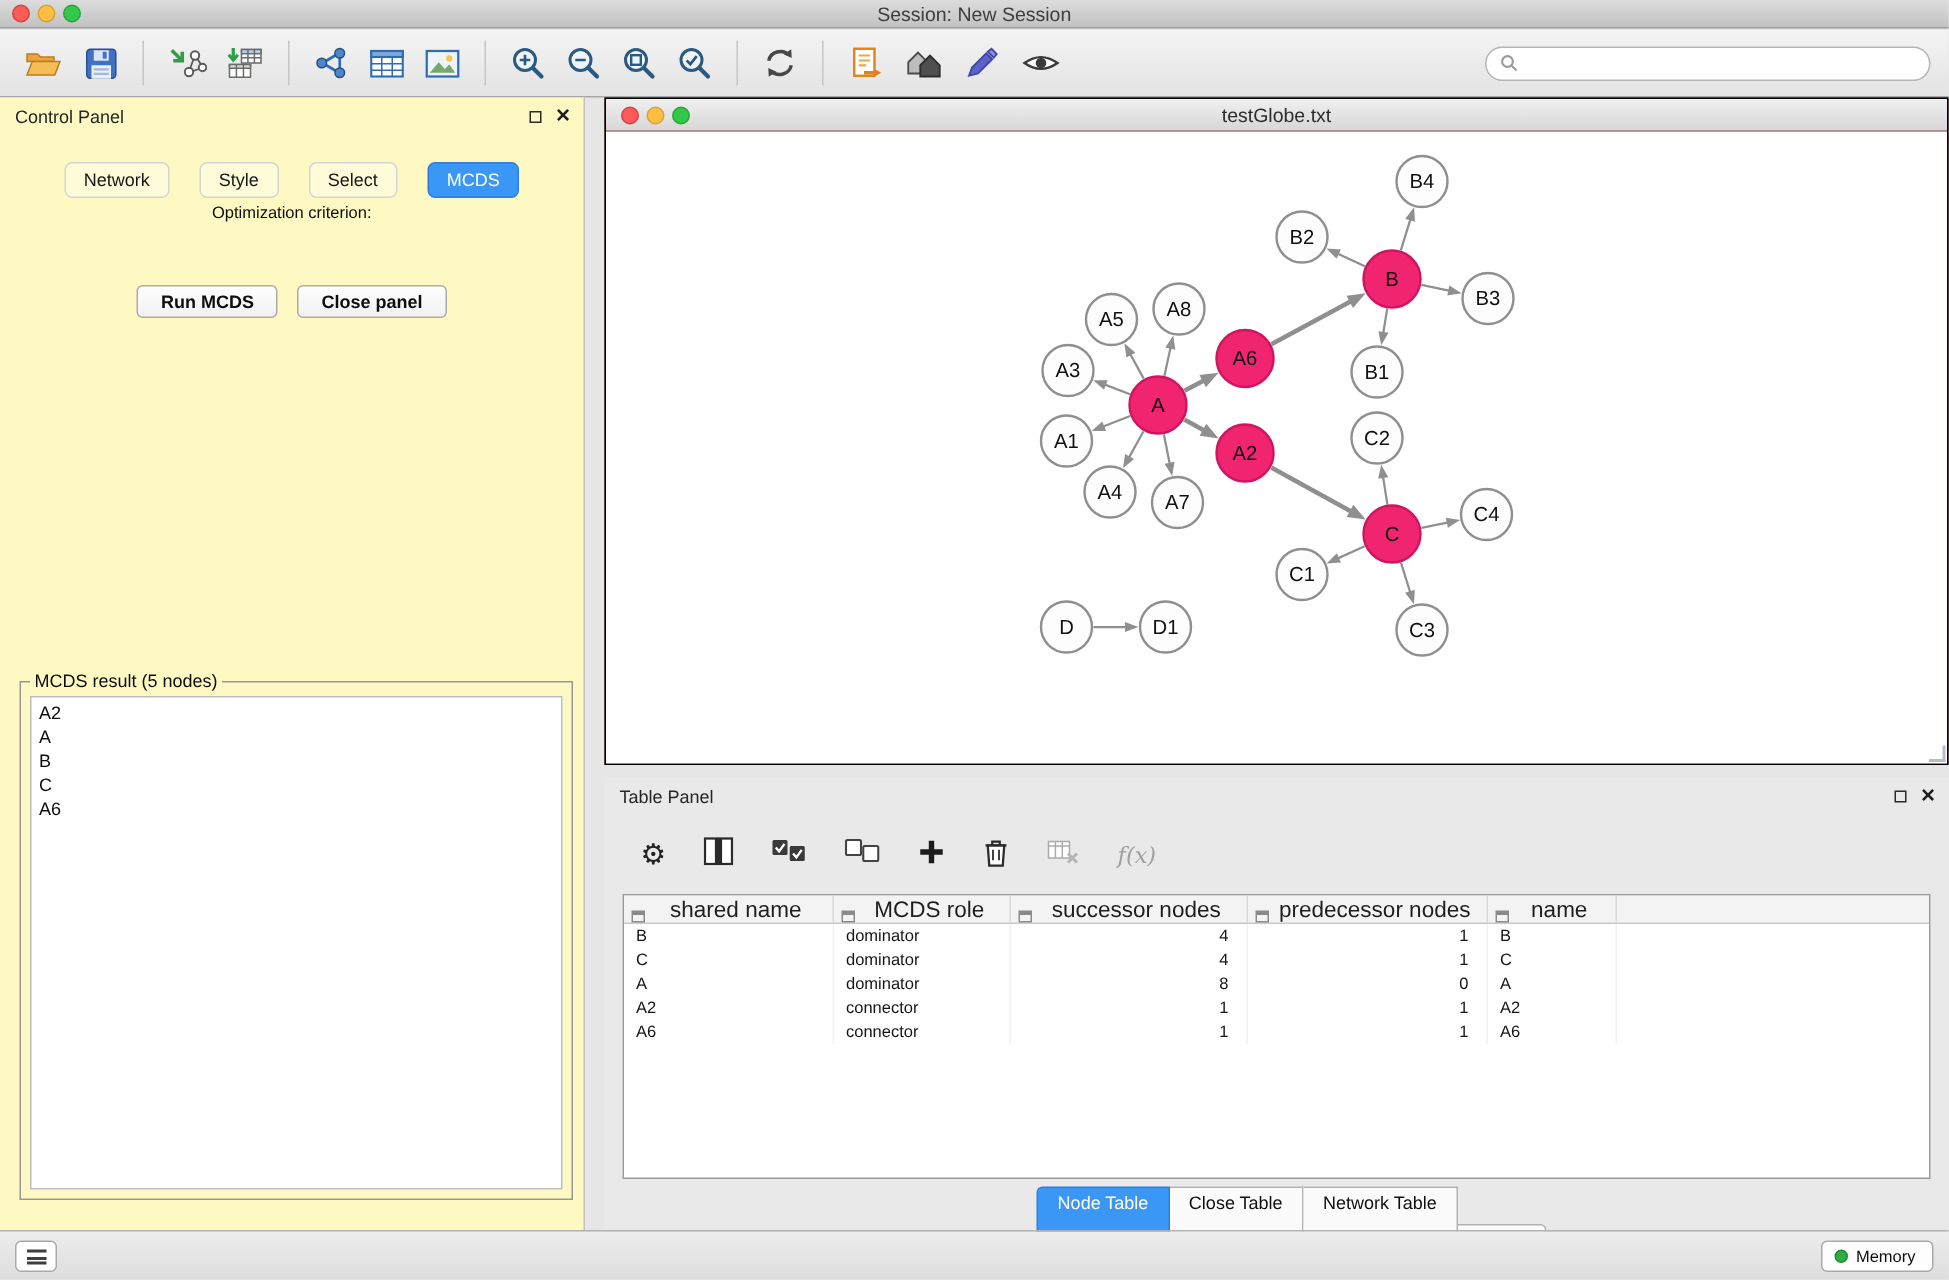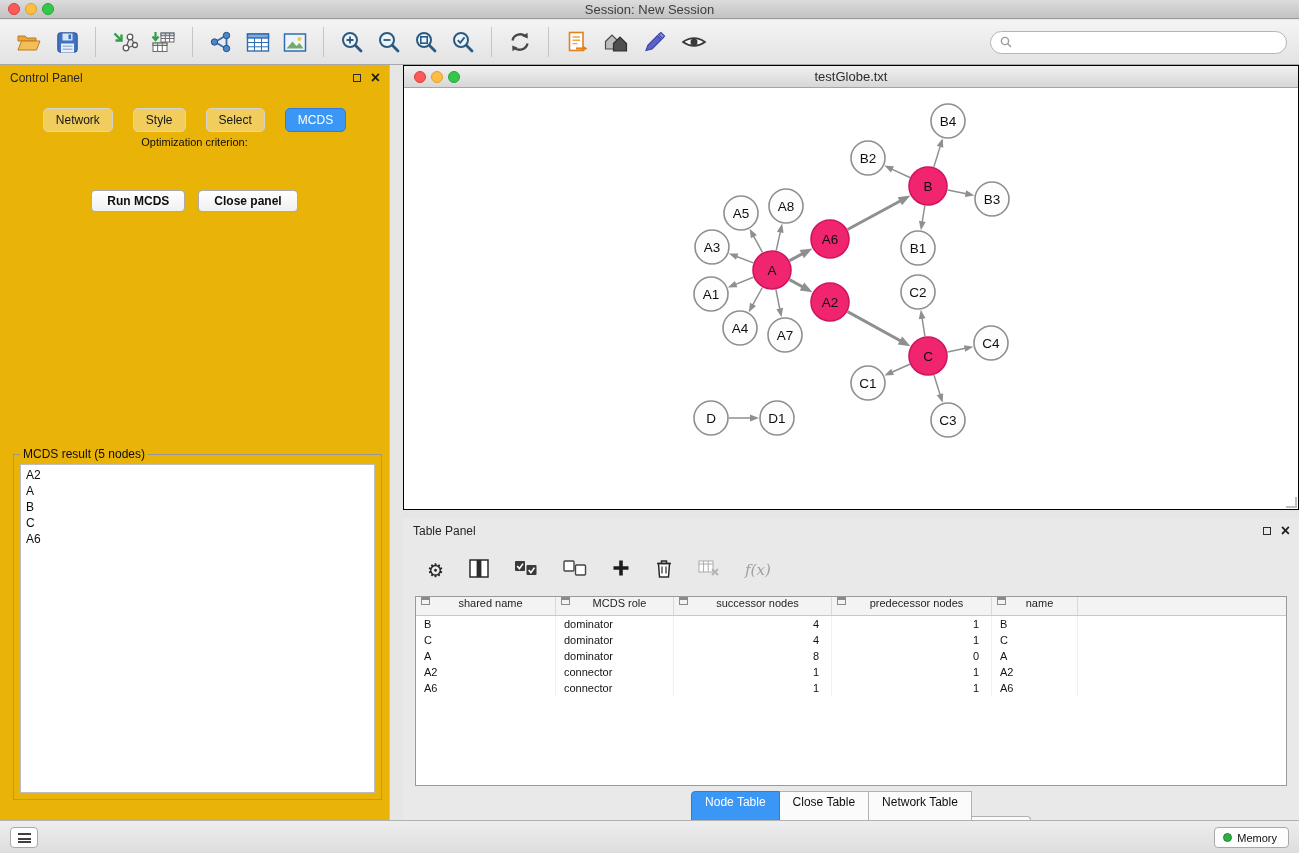--- a/index.html
+++ b/index.html
@@ -45,21 +45,21 @@
   
   .panel-header { height:26px; position:relative; }
   .panel-title { position:absolute; left:10px; top:0; line-height:26px; font-size:12px; color:#262626; }
   .panel-controls { position:absolute; right:9px; top:0; height:26px; display:flex; gap:10px; align-items:center; }
   .float-icon { width:8px; height:8px; border:1.4px solid #2b2b2b; display:inline-block; }
   .close-icon { font-size:16px; font-weight:bold; color:#1c1c1c; line-height:12px; }
 
   
   .control-panel {
     position:absolute; left:0; top:65px; width:390px; height:755px;
-    background:#eab308; border-right:1px solid #c2c2c2;
+    background:#fef9c3; border-right:1px solid #c2c2c2;
   }
   .ctabs { position:absolute; left:0; top:31px; width:100%; display:flex; justify-content:center; gap:20px;margin-top:12px; }
   .ctab { font-size:12px; padding:4px 12px; color:#161616; border-radius:5px; background:rgba(255,255,255,0.35); border:1px solid #d4d4d4; }
   .ctab.active { background:#3b97f6; color:#fff; border-color:#2e7ce0; }
   .opt-label { position:absolute; left:0; top:71px; width:100%; text-align:center; font-size:11px; color:#0d0d0d; }
   .dropdown {
     position:absolute; left:43px; top:91px; width:313px; height:23px;
     background:#fff; border:1px solid #a6a6a6; border-radius:4px;
   }
   .dropdown-value { font-size:12px; line-height:21px; padding-left:8px; color:#0d0d0d; display:block; margin-right:24px; white-space:nowrap; overflow:hidden; }
@@ -104,21 +104,21 @@
     background:#e9e9e9;
   }
   .tp-toolbar { position:absolute; left:14px; top:32px; height:40px; display:flex; align-items:center; gap:25px; padding:0 10px; }
   .gear-glyph { font-size:19px; color:#222; line-height:1; }
   .fx-glyph { font-family:"DejaVu Serif", serif; font-style:italic; font-size:15px; color:#9f9f9f; }
   .tp-table {
     position:absolute; left:12px; top:78px; width:872px; height:190px;
     background:#fff; border:1px solid #9a9a9a; overflow:hidden;
   }
   .thead { display:flex; height:19px; background:#f3f3f3; border-bottom:1px solid #c9c9c9; }
-  .th { display:flex; align-items:flex-start; border-right:1px solid #d9d9d9; font-size:11px; color:#1e1e1e; padding-left:5px; }
+  .th { display:flex; align-items:flex-end; border-right:1px solid #d9d9d9; font-size:15px; color:#1e1e1e; padding-left:5px; }
   .hicon { width:9px; height:8px; border:1px solid #8a8a8a; border-top:3px solid #8a8a8a; display:inline-block; flex:none; }
   .hlabel { flex:1; text-align:center; padding:0 6px 0 2px; white-space:nowrap; }
   .thfill { flex:1; border-right:none; }
   .trow { display:flex; height:16px; }
   .td { padding:0 12px 0 8px; font-size:11px; line-height:16px; color:#141414; border-right:1px solid #f1f1f1; white-space:nowrap; }
   .table-tabs { position:absolute; left:0; right:0; top:273px; display:flex; justify-content:center; }
   .btab { font-size:12px; padding:3px 13px; background:#fbfbfb; border:1px solid #b1b1b1; border-left:none; color:#0f0f0f; }
   .btab:first-child { border-left:1px solid #b1b1b1; border-radius:4px 0 0 4px;margin-left:20px; }
   .btab:last-child { border-radius:0 4px 4px 0;margin-top:25px; }
   .btab.active { background:#3b97f6; color:#fff; border-color:#2e7ce0; }

